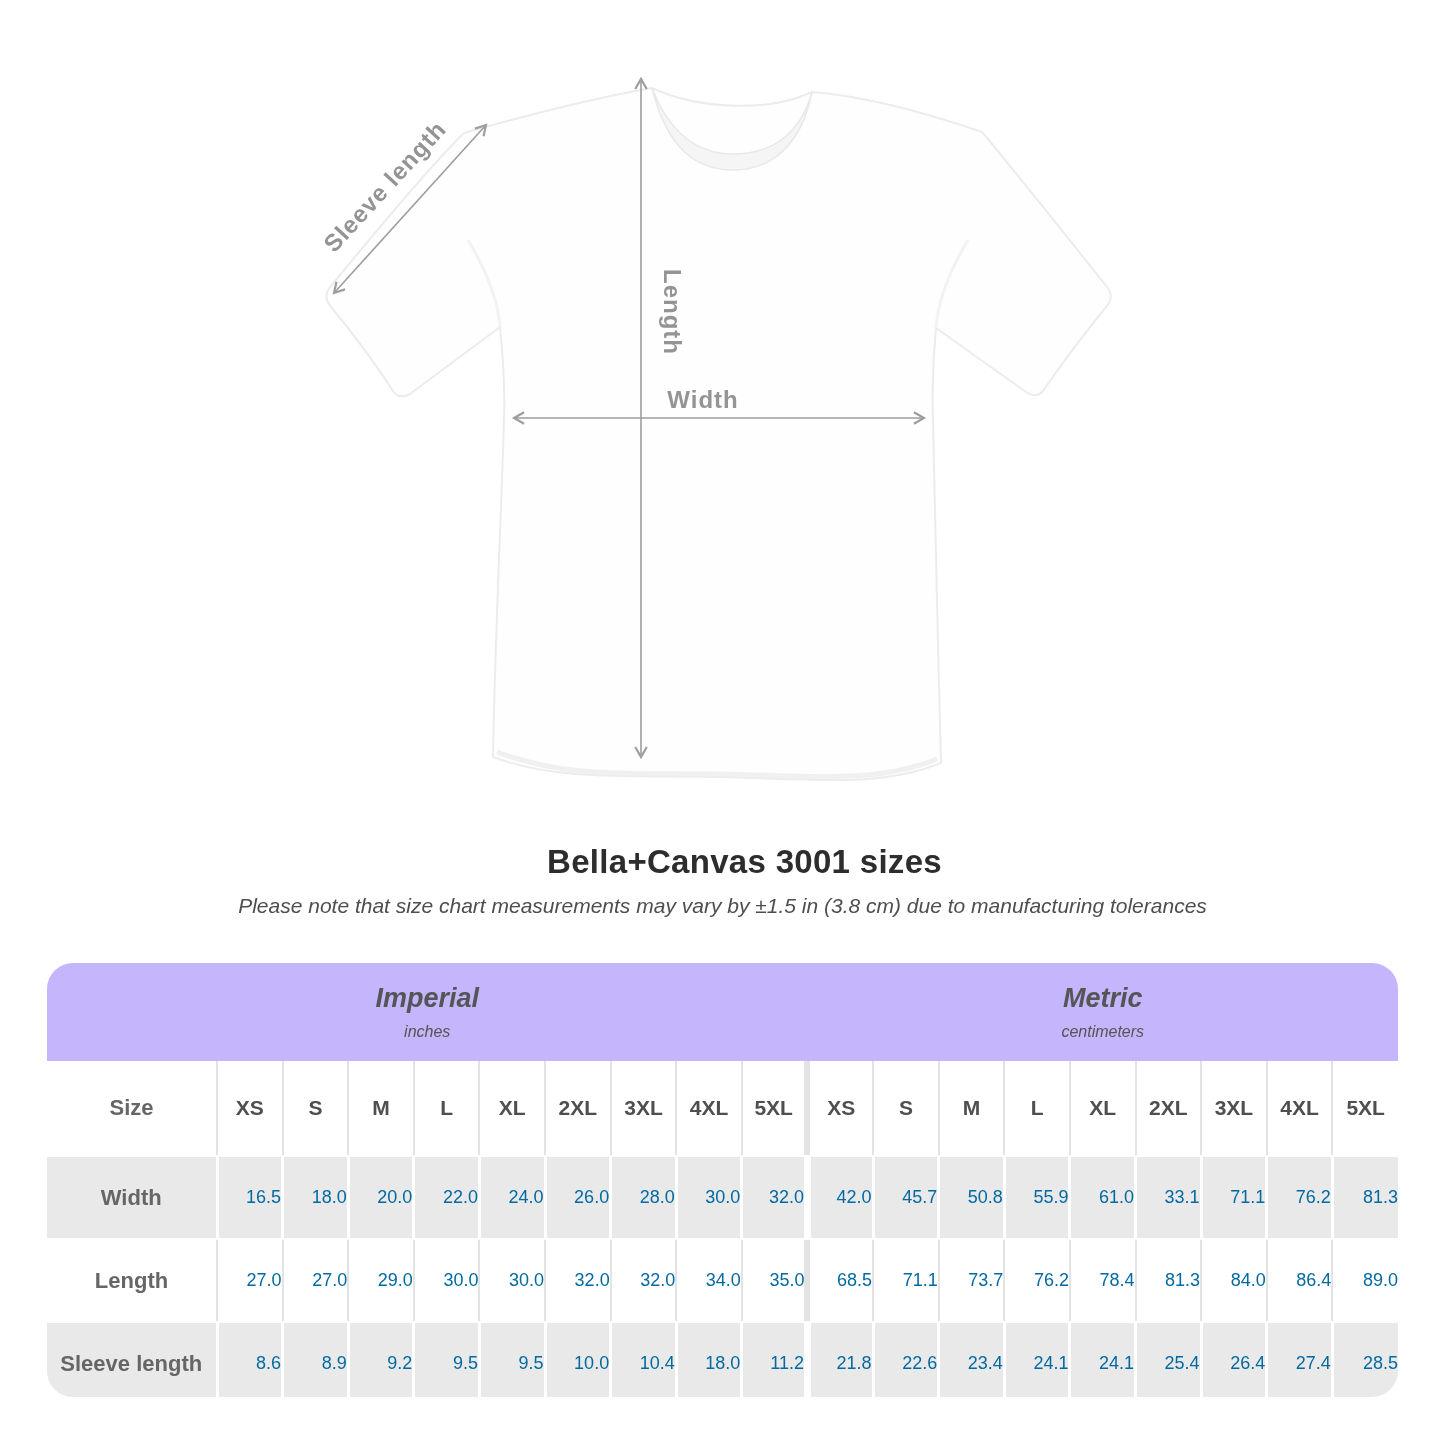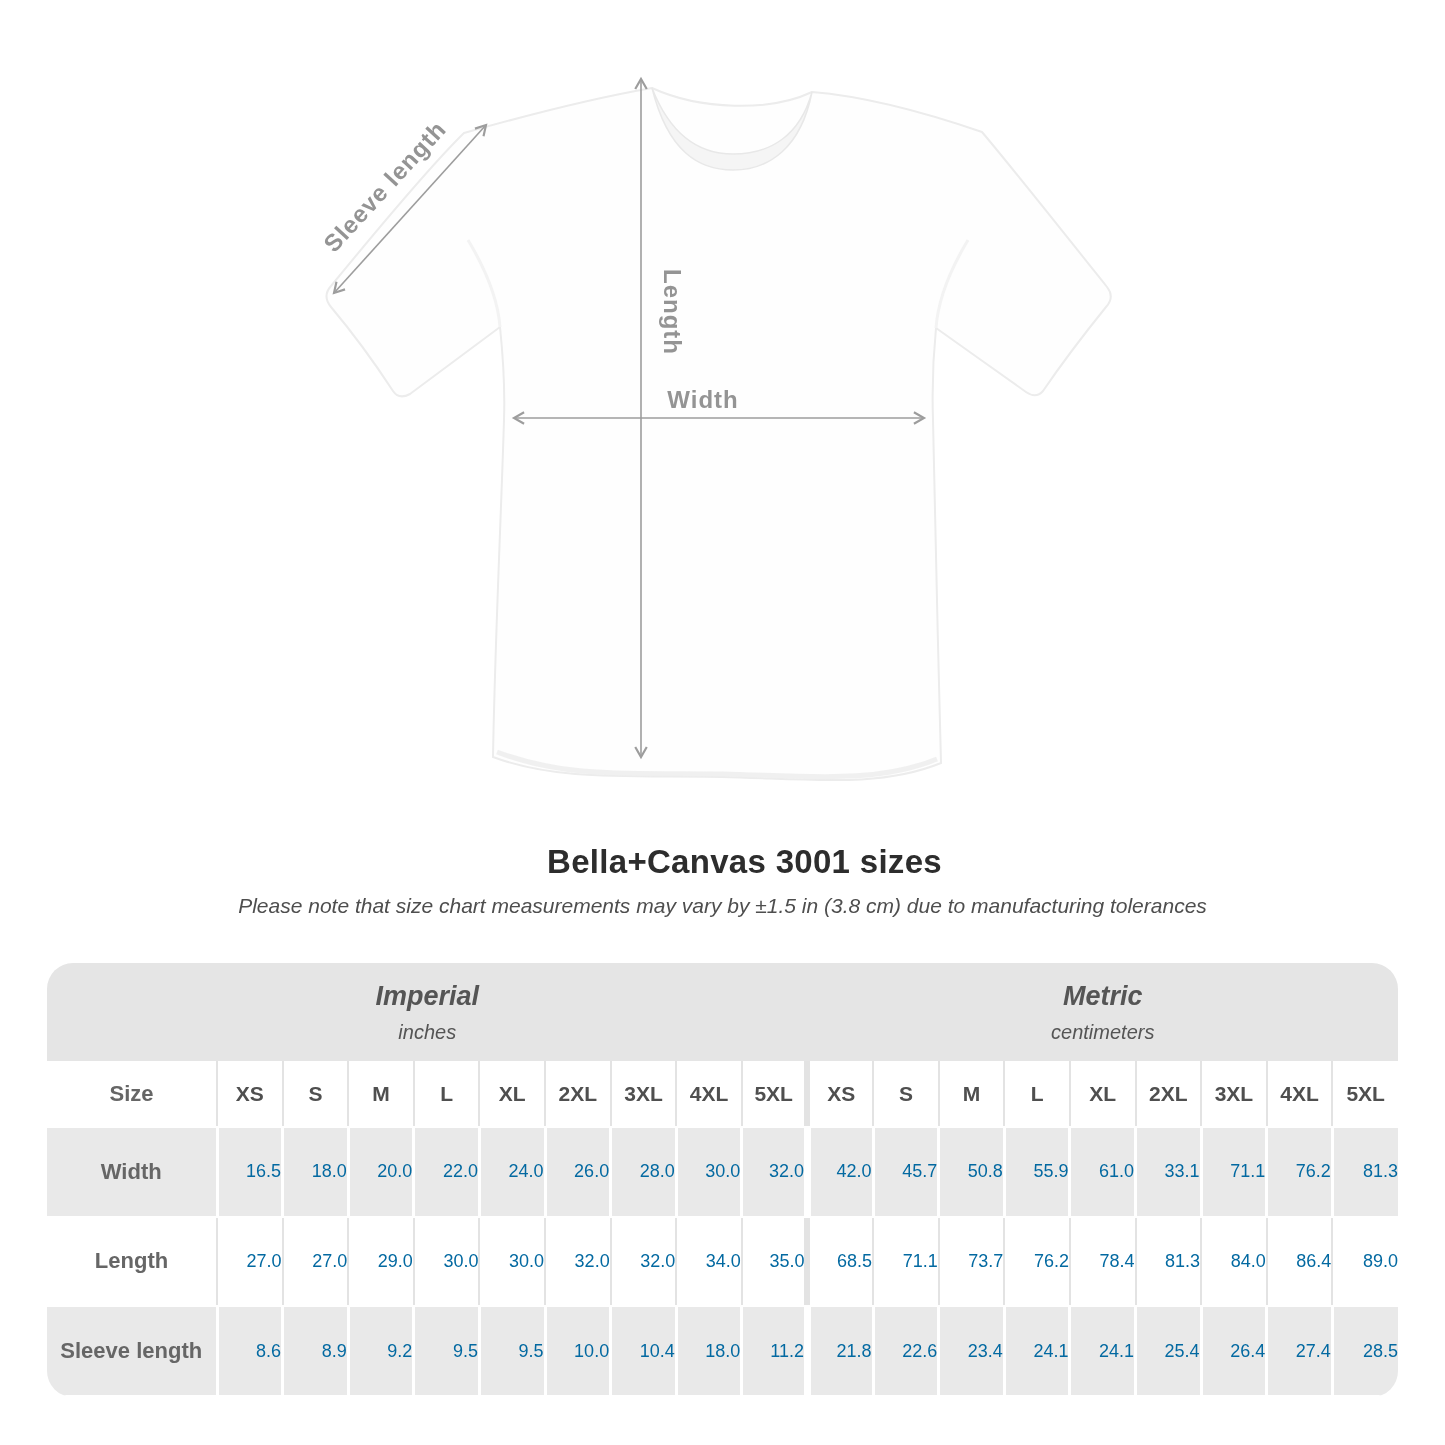--- a/index.html
+++ b/index.html
@@ -16,24 +16,24 @@
   .caption h1 { margin:0; font-size:33px; font-weight:bold; color:#2d2d2d; letter-spacing:.3px;padding-left:44px; }
   .caption .note { margin:13px 0 4px 0; font-size:21px; font-style:italic; color:#4e4e4e; }
   
   .table-wrap {
     position:absolute; left:47px; top:963px; width:1351px; height:434px;
     border-radius:26px; overflow:hidden;
   }
   table { width:100%; height:100%; border-collapse:collapse; table-layout:fixed; }
   col.c-label { width:170px; }
   th, td { text-align:center; vertical-align:middle; padding:0; }
-  tr.band th { background:#e5e5e5; height:98px; }
+  tr.band th { background:#c4b5fd; height:98px; }
   .g-label { font-size:27px; font-weight:bold; font-style:italic; color:#555555; }
-  .g-sub { font-size:20px; font-style:italic; font-weight:normal; color:#555555; margin-top:9px;text-align:center; }
-  tr.sizes { height:66px; }
+  .g-sub { font-size:16px; font-style:italic; font-weight:normal; color:#555555; margin-top:9px;text-align:center; }
+  tr.sizes { height:95px; }
   tr.sizes .d { font-size:21px; font-weight:bold; color:#4f4f4f; }
   .rlabel { font-size:22px; font-weight:bold; color:#666666; }
   tbody tr { height:83px; }
   tbody td { font-size:18px; color:#0369a1;text-align:right; }
   
   .r-white .d { border-left:2px solid #e3e3e3; }
   .r-white .d.div { border-left-width:6px; }
   .r-gray td, .r-gray th { background:#e9e9e9; }
   .r-gray td { border-left:3px solid #ffffff; border-top:2px solid #ffffff; border-bottom:2px solid #ffffff; }
   .r-gray td.div { border-left-width:7px; }

